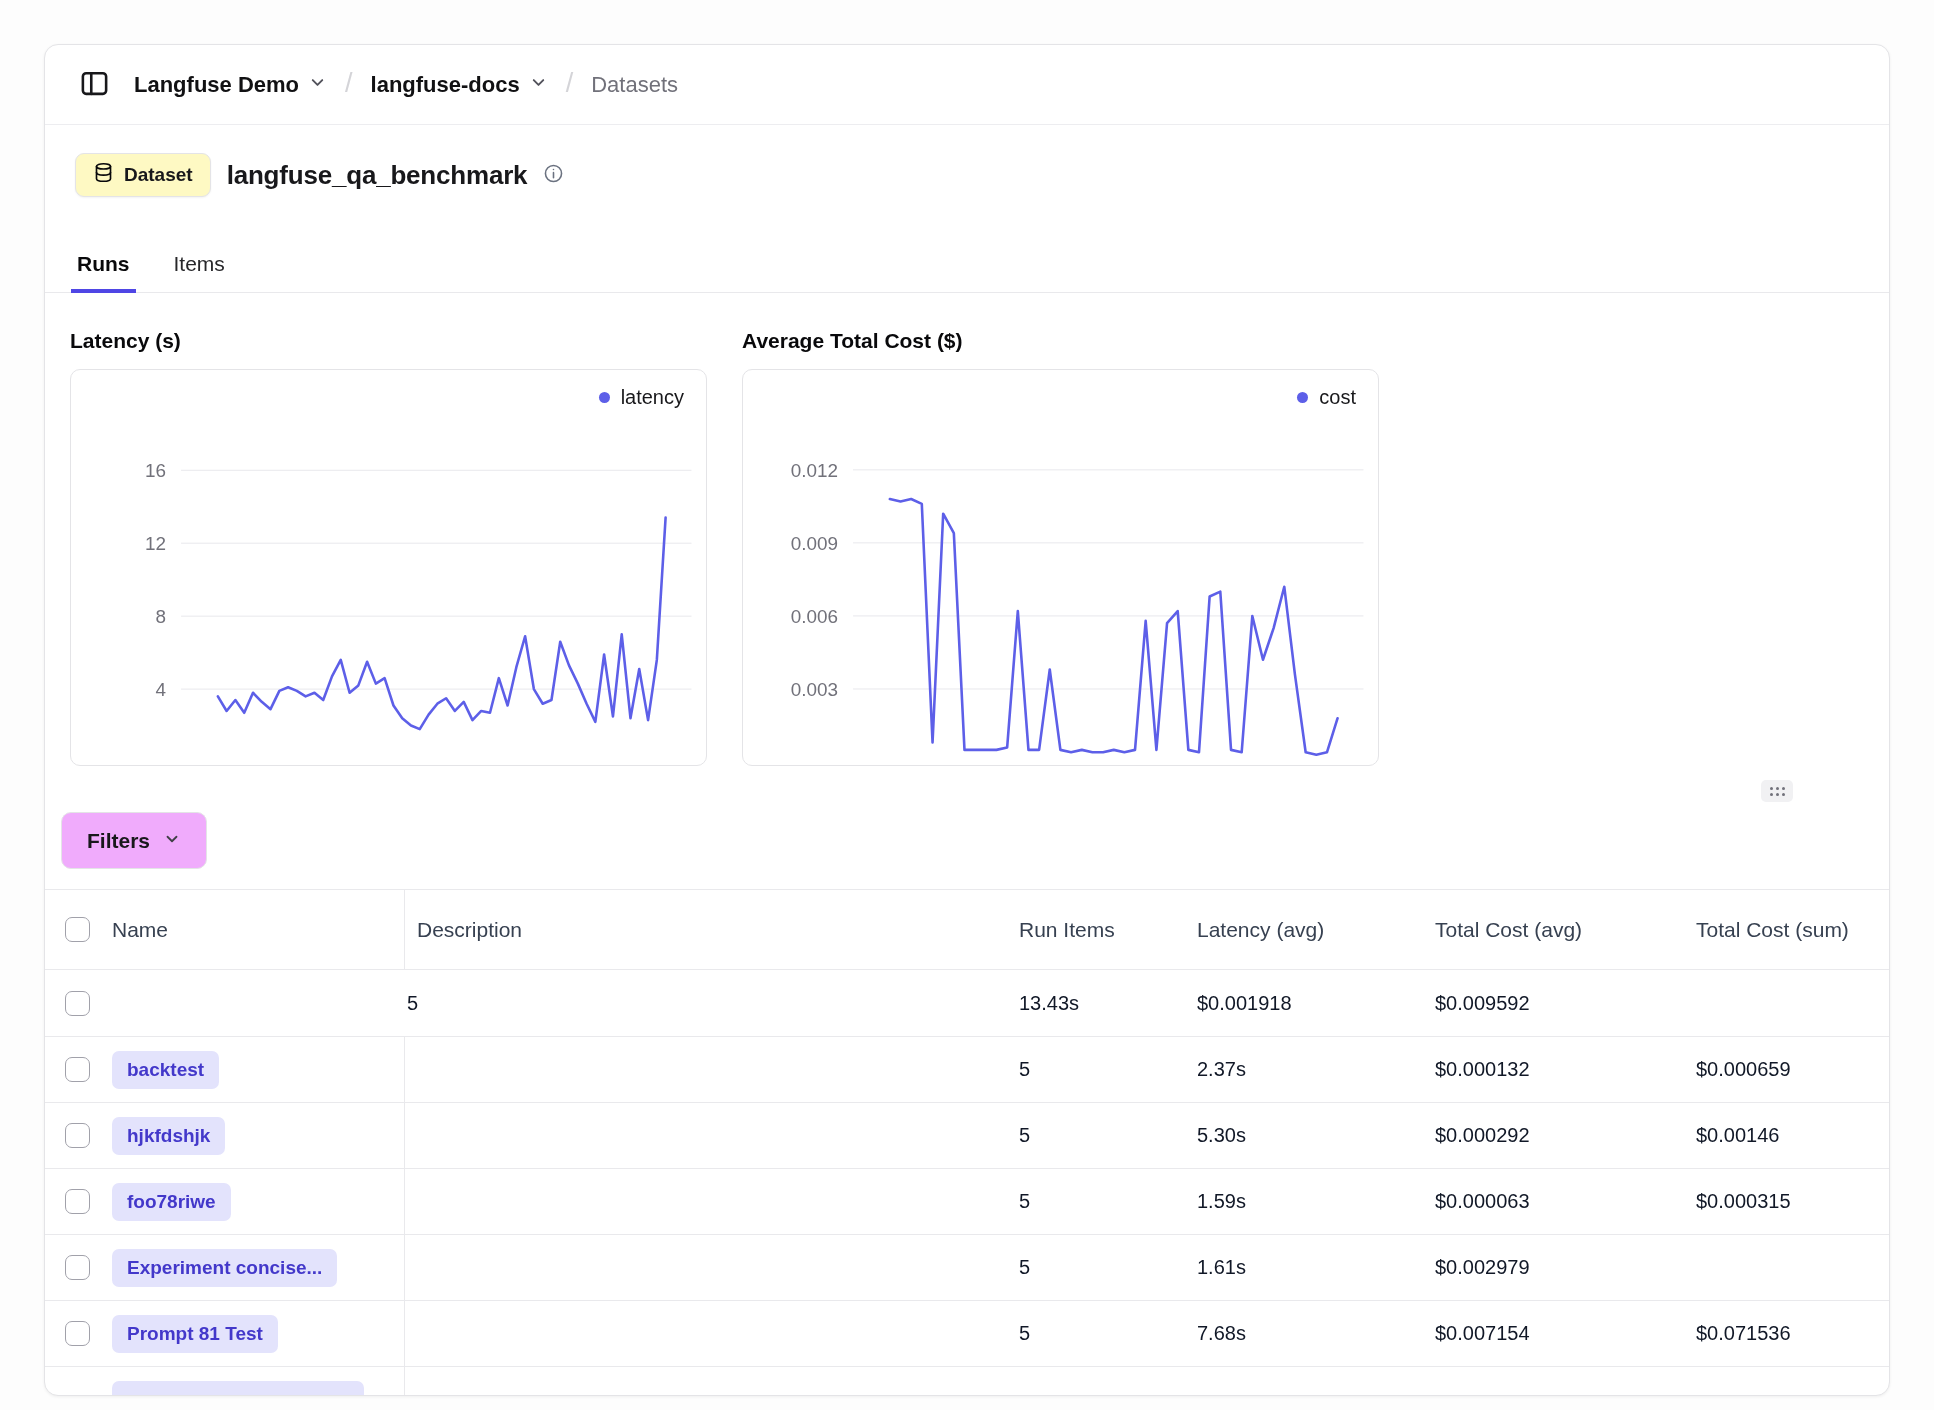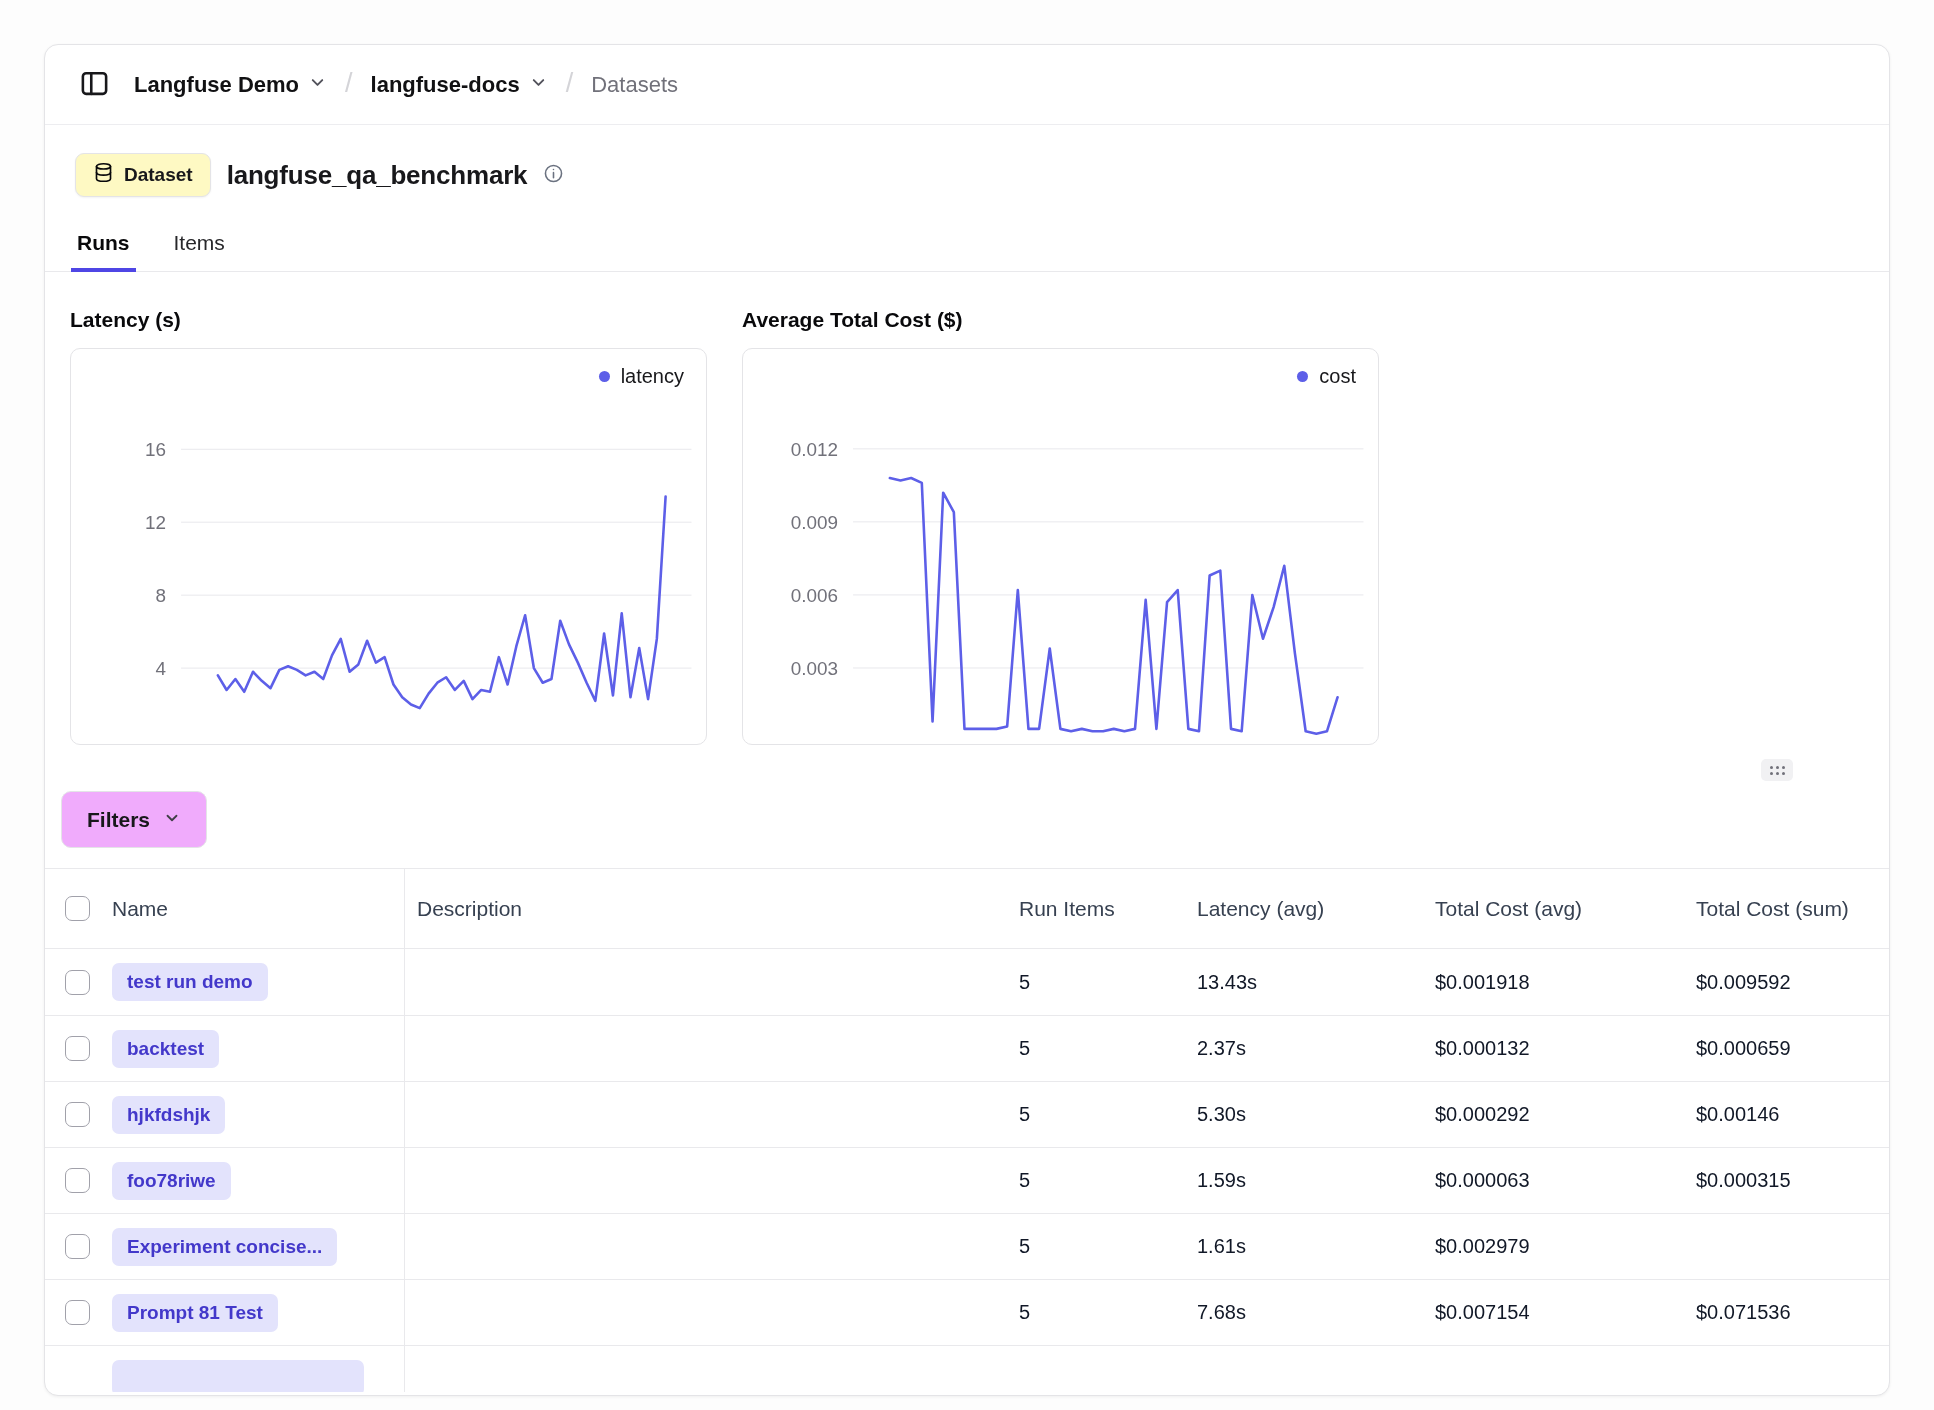--- a/index.html
+++ b/index.html
@@ -47,20 +47,21 @@
   }
   .page-title { font-size: 26px; font-weight: 700; letter-spacing: -.2px; }
   .info-btn { background: none; border: none; display: flex; align-items: center; cursor: pointer; }
 
   
   .tabs { display: flex; gap: 40px; padding: 0 30px; margin-top: 34px; border-bottom: 1px solid #e9e9ec; }
   .tab {
     position: relative; background: none; border: none; cursor: pointer;
     font-family: inherit; font-size: 21px; font-weight: 500; color: #27272a;
     padding: 0 2px 16px 2px;
+    margin-top: 21px;
   }
   .tab.active { font-weight: 700; color: #09090b; }
   .tab.active::after {
     content: ""; position: absolute; left: -4px; right: -4px; bottom: -1px;
     height: 4px; background: var(--accent, #4f46e5);
   }
 
   
   .charts-row { display: flex; gap: 35px; padding: 0 25px; margin-top: 36px; }
   .chart-block { width: 637px; }
@@ -266,23 +267,20 @@
         <div class="cell c-num th">Run Items</div>
         <div class="cell c-num th">Latency (avg)</div>
         <div class="cell c-num th">Total Cost (avg)</div>
         <div class="cell c-num th">Total Cost (sum)</div>
       </div>
       <div id="table-rows">
           <div class="trow">
             <div class="cell c-check">
               <span class="checkbox"></span>
             </div>
-            <div class="cell c-name">
-              <span class="pill">test run demo</span>
-            </div>
             <div class="cell c-desc td"></div>
             <div class="cell c-num td">5</div>
             <div class="cell c-num td">13.43s</div>
             <div class="cell c-num td">$0.001918</div>
             <div class="cell c-num td">$0.009592</div>
           </div>
           <div class="trow">
             <div class="cell c-check">
               <span class="checkbox"></span>
             </div>

